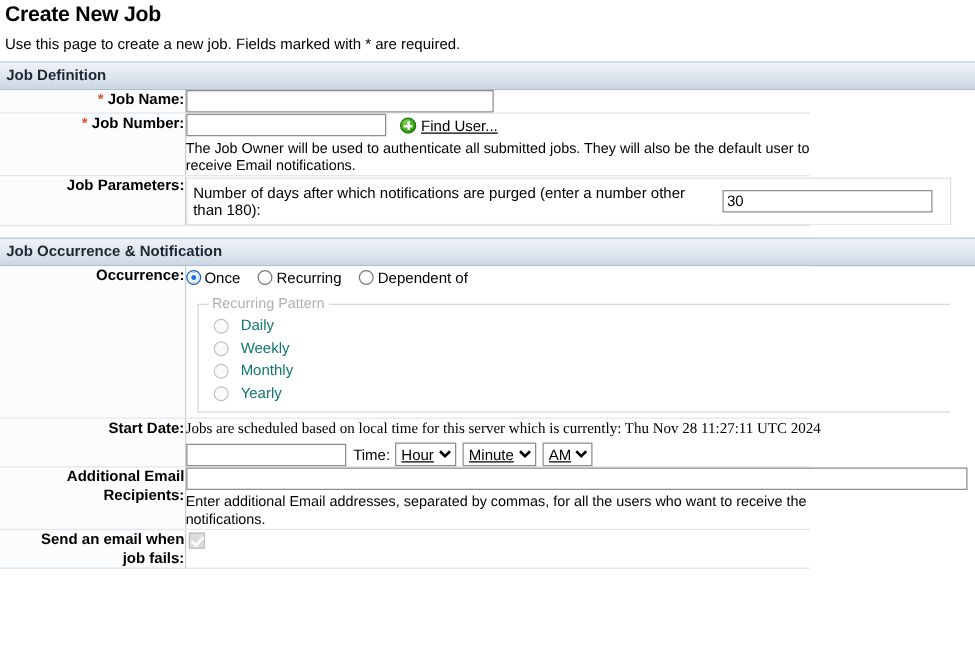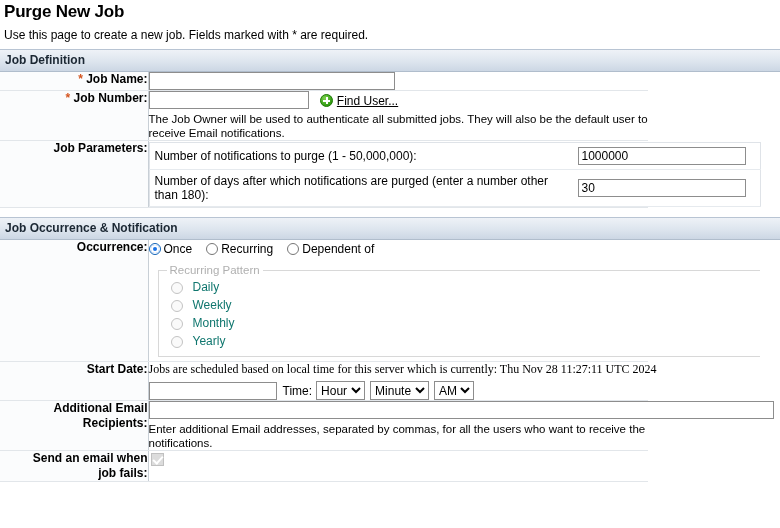--- a/index.html
+++ b/index.html
@@ -95,21 +95,21 @@
   select.sel {
     font-family: "Liberation Sans", sans-serif;
     font-size: 12px;
     border: 1px solid #8d8d8d;
     background: #ffffff;
     height: 19px;
     box-sizing: border-box;
     color: #000;
   }
   #job-type-select { width: 616px; }
-  .time-sel { height: 19px; }
+  .time-sel { height: 19px; text-decoration: underline; }
   .findlink {
     display: inline-flex;
     align-items: center;
     gap: 4px;
     margin-left: 8px;
     vertical-align: middle;
   }
   .findlink .lnk {
     text-decoration: underline;
     color: #000;
@@ -244,21 +244,21 @@
     width: 4px; height: 8px;
     border: solid #ffffff;
     border-width: 0 2px 2px 0;
     transform: rotate(42deg);
   }
   .nowrap { white-space: nowrap; font-family: Liberation Serif, serif; }
 </style>
 </head>
 <body>
 
-<div class="page-title">Purge New Job</div>
+<div class="page-title">Create New Job</div>
 <div class="page-intro">Use this page to create a new job. Fields marked with * are required.</div>
 
 <div class="section-header">Job Definition</div>
 
 <table class="form">
   <tbody>
       <tr>
     <td class="lbl">
       <span class="req">*</span>
       <span>Job Name:</span>
@@ -282,26 +282,20 @@
       <div class="help">The Job Owner will be used to authenticate all submitted jobs. They will also be the default user to receive Email notifications.</div>
     </td>
   </tr>
 
 
   <tr>
     <td class="lbl">Job Parameters:</td>
     <td class="fld">
       <table class="params">
         <tbody>
-              <tr>
-          <td class="pname">Number of notifications to purge (1 - 50,000,000):</td>
-          <td class="pval">
-            <input class="pinput" type="text" value="1000000" style="">
-          </td>
-        </tr>
         <tr>
           <td class="pname">Number of days after which notifications are purged (enter a number other than 180):</td>
           <td class="pval">
             <input class="pinput" type="text" value="30" style="">
           </td>
         </tr>
       </tbody>
           </table>
     </td>
   </tr>

